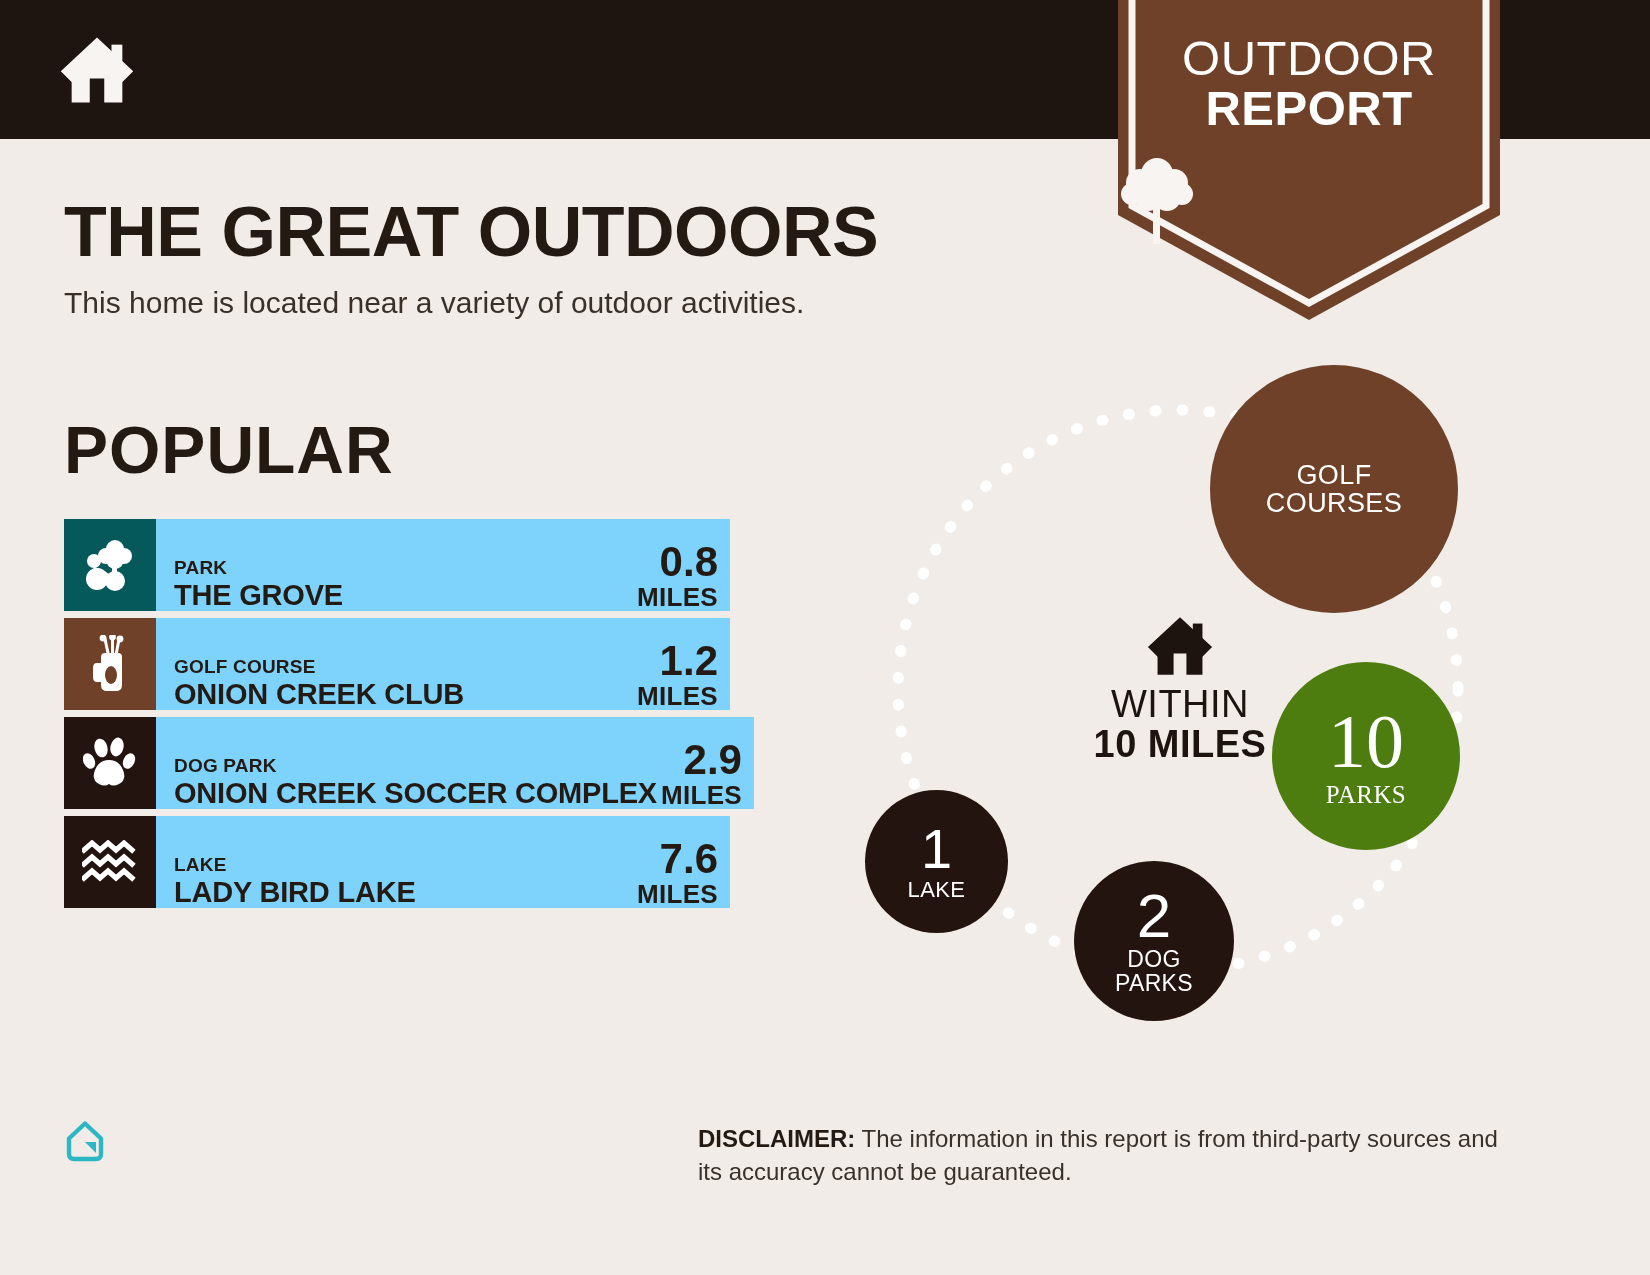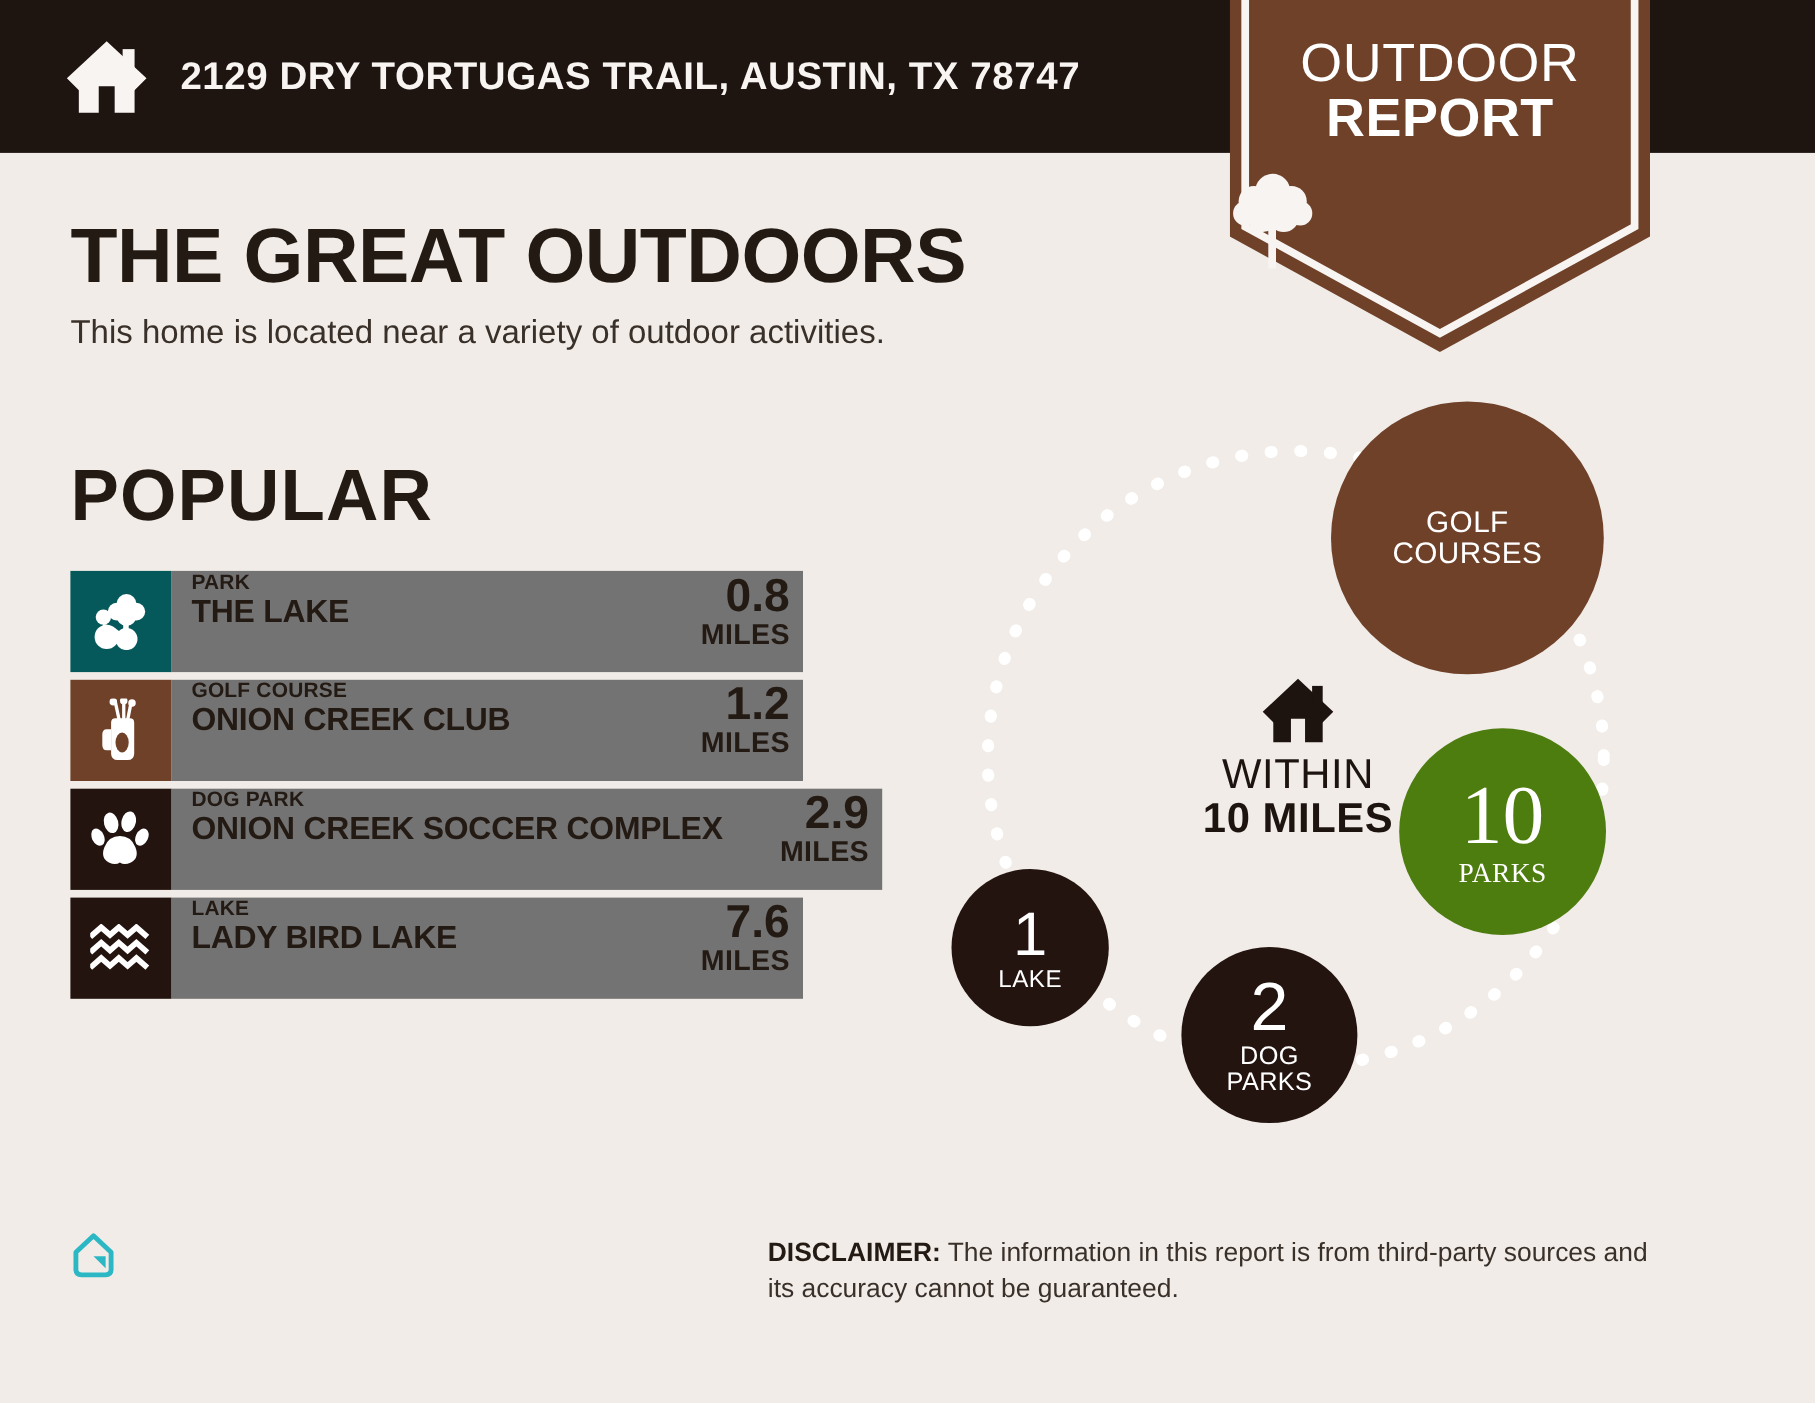--- a/index.html
+++ b/index.html
@@ -52,22 +52,22 @@
   }
 
   
   .list { position: absolute; left: 64px; top: 519px; width: 666px; }
   .list-row { position: relative; display: flex; align-items: stretch; height: 92px; margin-bottom: 7px; }
   .row-icon {
     width: 92px; height: 92px; flex: 0 0 92px;
     display: flex; align-items: center; justify-content: center;
   }
   .row-body {
-    flex: 1; background: #737373; display: flex; align-items: flex-start;
-    justify-content: space-between; padding: 0 12px 0 18px; gap: 48px;
+    flex: 1; background: #7dd3fc; display: flex; align-items: flex-end;
+    justify-content: space-between; padding: 0 12px 0 18px;
   }
   .row-labels { display: flex; flex-direction: column; justify-content: center; line-height: 1.12; }
   .row-cat { font-size: 19px; font-weight: 700; color: #241a14; letter-spacing: 0.2px; }
   .row-name { font-size: 29px; font-weight: 700; color: #241a14; letter-spacing: -0.2px; white-space: nowrap; }
   .row-dist { text-align: right; line-height: 1.05; padding-left: 4px; }
   .row-num { font-size: 42px; font-weight: 700; color: #241a14; }
   .row-unit { font-size: 26px; font-weight: 700; color: #241a14; letter-spacing: 0.3px; }
 
   
   .diagram { position: absolute; left: 820px; top: 350px; width: 720px; height: 720px; }
@@ -118,21 +118,20 @@
 <body>
 
 <div id="page">
 
   <div class="header-bar">
     <svg class="header-home-icon" viewBox="0 0 64 58">
       <path d="M32 2 L62 30 L52 40 L32 21 L12 40 L2 30 Z" fill="#f7f4f1"></path>
       <path d="M11 32 L11 56 L26 56 L26 36 L38 36 L38 56 L53 56 L53 32 L32 12 Z" fill="#f7f4f1"></path>
       <rect x="44" y="8" width="9" height="16" fill="#f7f4f1"></rect>
     </svg>
-    <div class="header-address">2129 DRY TORTUGAS TRAIL, AUSTIN, TX 78747</div>
   </div>
 
   <div class="badge">
     <svg width="382" height="320" viewBox="0 0 382 320">
       <path d="M0 0 H382 V215 L191 320 L0 215 Z" fill="#6f4129"></path>
       <path d="M14 0 V206 L191 303 L368 206 V0" fill="none" stroke="#f7f4f1" stroke-width="7"></path>
     </svg>
     <div class="badge-text">
       <div class="badge-line1">OUTDOOR</div>
       <div class="badge-line2">REPORT</div>
@@ -173,21 +172,21 @@
             <circle cx="12" cy="22" r="7"></circle>
             <circle cx="15" cy="40" r="11"></circle>
             <circle cx="33" cy="42" r="10"></circle>
             <path d="M12 28 Q22 30 30 38 L24 45 Q18 36 10 33 Z"></path>
           </g>
         </svg>
       </div>
       <div class="row-body">
         <div class="row-labels">
           <div class="row-cat">PARK</div>
-          <div class="row-name">THE LAKE</div>
+          <div class="row-name">THE GROVE</div>
         </div>
         <div class="row-dist">
           <div class="row-num">0.8</div>
           <div class="row-unit">MILES</div>
         </div>
       </div>
     </div>
 
     <div class="list-row">
       <div class="row-icon" style="background:#6f4129">

